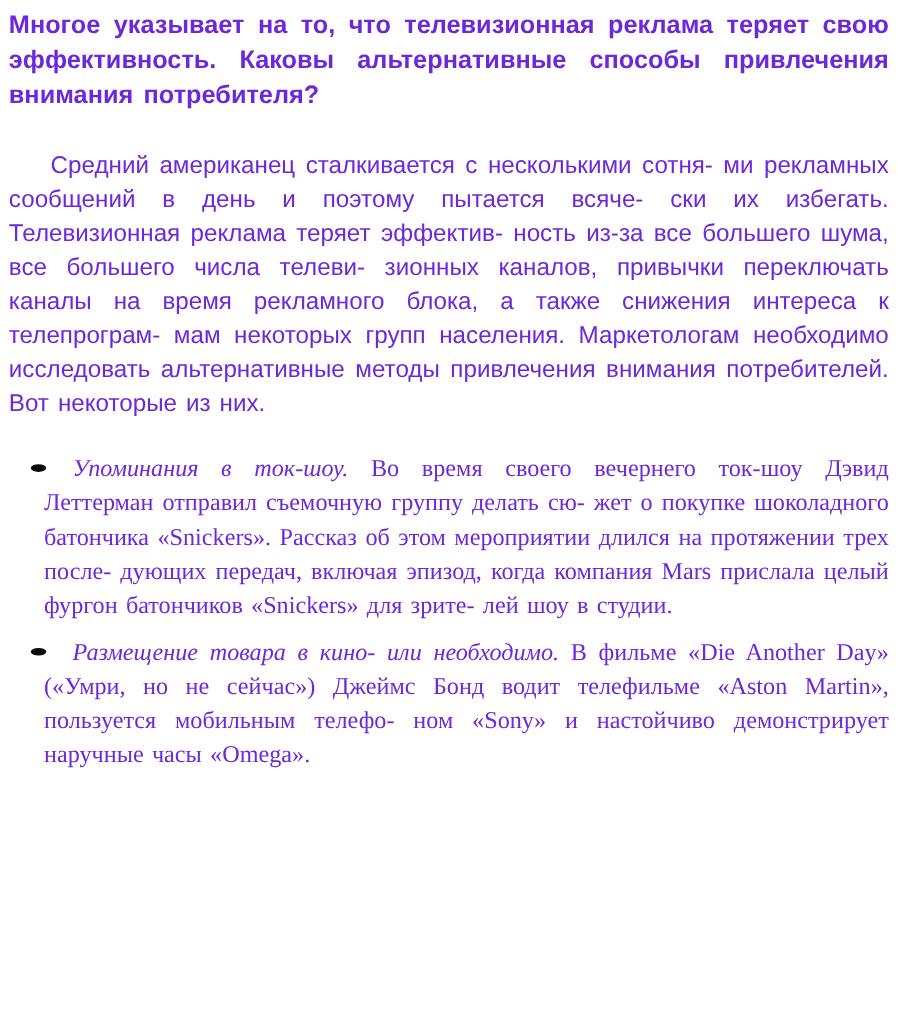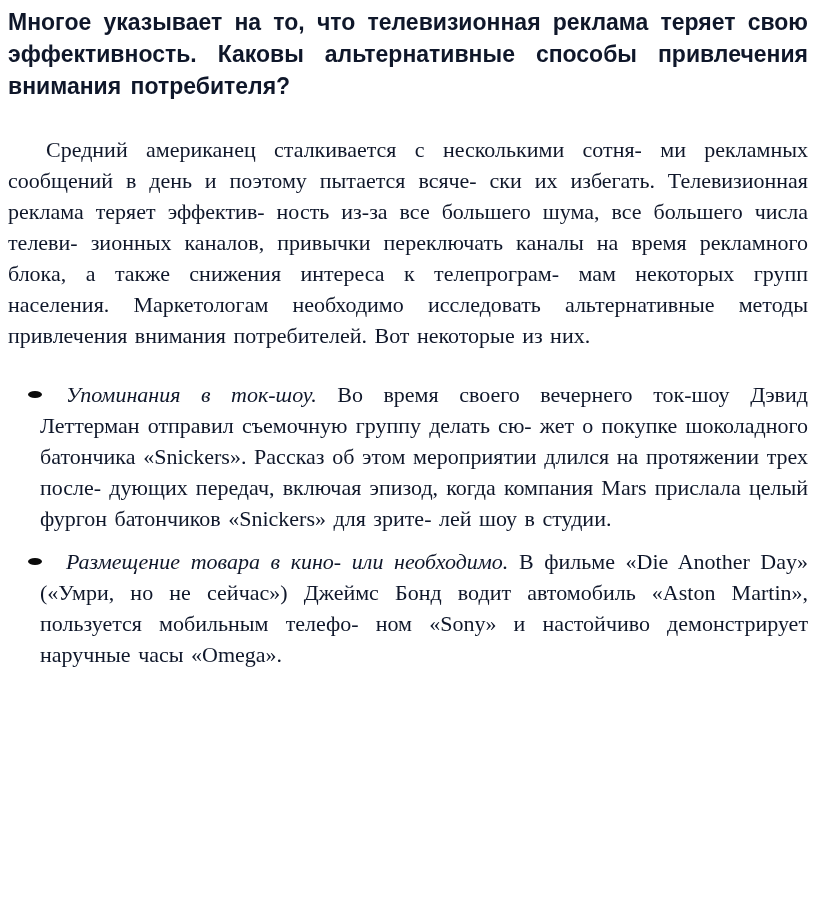--- a/index.html
+++ b/index.html
@@ -5,35 +5,35 @@
   html, body {
     margin: 0;
     padding: 0;
     background: #ffffff;
   }
   .page {
     width: 816px;
     min-height: 919px;
     box-sizing: border-box;
     background: #ffffff;
-    color: #0f172a;
+    color: #6d28d9;
     padding: 6px 8px 10px 8px;
     overflow: hidden;
   }
   .heading {
     font-family: "Liberation Sans", sans-serif;
     font-weight: 700;
     font-size: 23px;
     line-height: 32px;
     text-align: justify;
     word-spacing: 3px;
     margin: 0;
   }
   .intro {
-    font-family: Liberation Serif, serif;
+    font-family: Liberation Sans, sans-serif;
     font-size: 22px;
     line-height: 31px;
     text-align: justify;
     text-indent: 38px;
     word-spacing: 2px;
     margin: 32px 0 0 0;
   }
   .bullet-list {
     margin-top: 28px;
   }
@@ -76,18 +76,18 @@
   <div class="bullet-list">
 
 
     <div class="bullet-item">
       <span class="bullet-marker"></span>
       <p class="bullet-text"><span class="lead">Упоминания в ток-шоу.</span><span> Во время своего вечернего ток-шоу Дэвид Леттерман отправил съемочную группу делать сю- жет о покупке шоколадного батончика «Snickers». Рассказ об этом мероприятии длился на протяжении трех после- дующих передач, включая эпизод, когда компания Mars прислала целый фургон батончиков «Snickers» для зрите- лей шоу в студии.</span></p>
     </div>
 
     <div class="bullet-item">
       <span class="bullet-marker"></span>
-      <p class="bullet-text"><span class="lead">Размещение товара в кино- или необходимо.</span><span> В фильме «Die Another Day» («Умри, но не сейчас») Джеймс Бонд водит автомобиль «Aston Martin», пользуется мобильным телефо- ном «Sony» и настойчиво демонстрирует наручные часы «Omega».</span></p>
+      <p class="bullet-text"><span class="lead">Размещение товара в кино- или необходимо.</span><span> В фильме «Die Another Day» («Умри, но не сейчас») Джеймс Бонд водит телефильме «Aston Martin», пользуется мобильным телефо- ном «Sony» и настойчиво демонстрирует наручные часы «Omega».</span></p>
     </div>
 
   </div>
 
 </div>
 
 </body></html>

